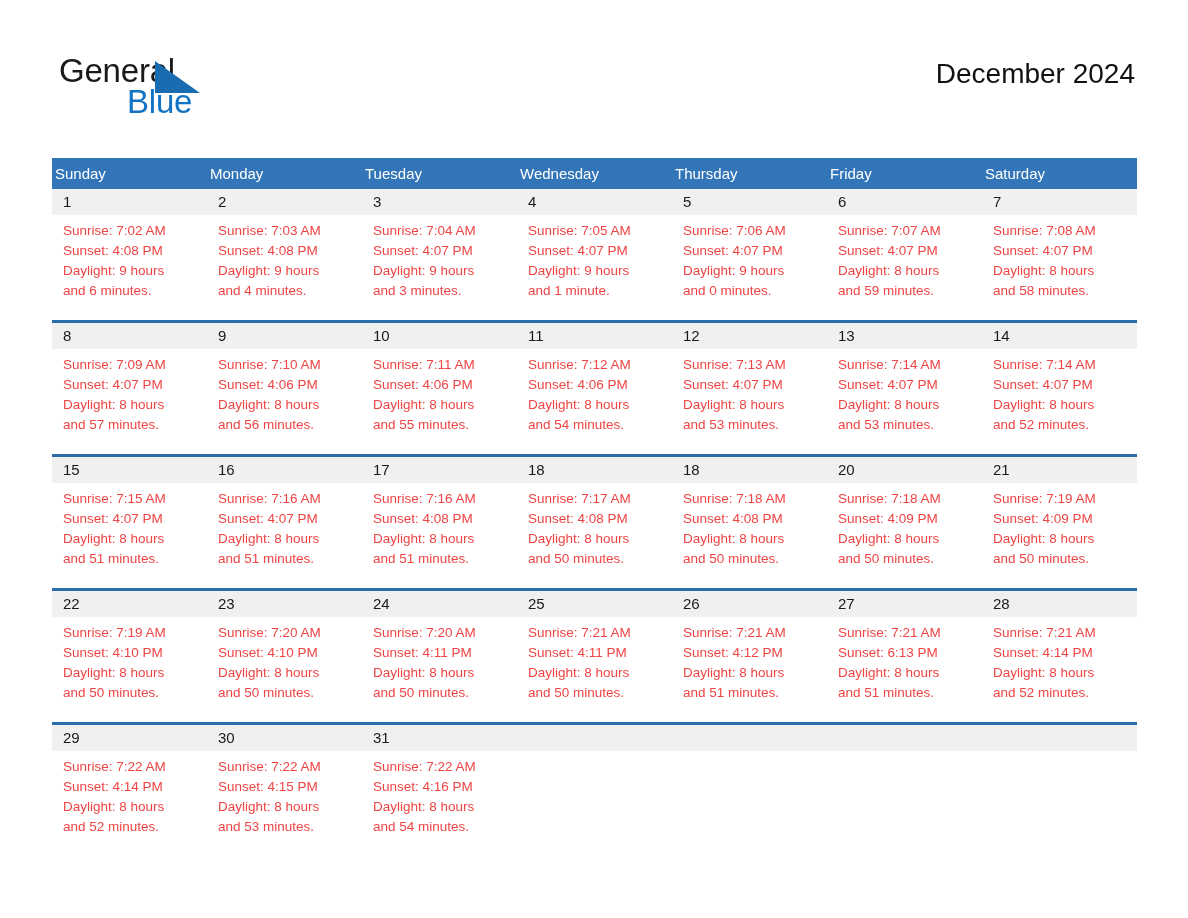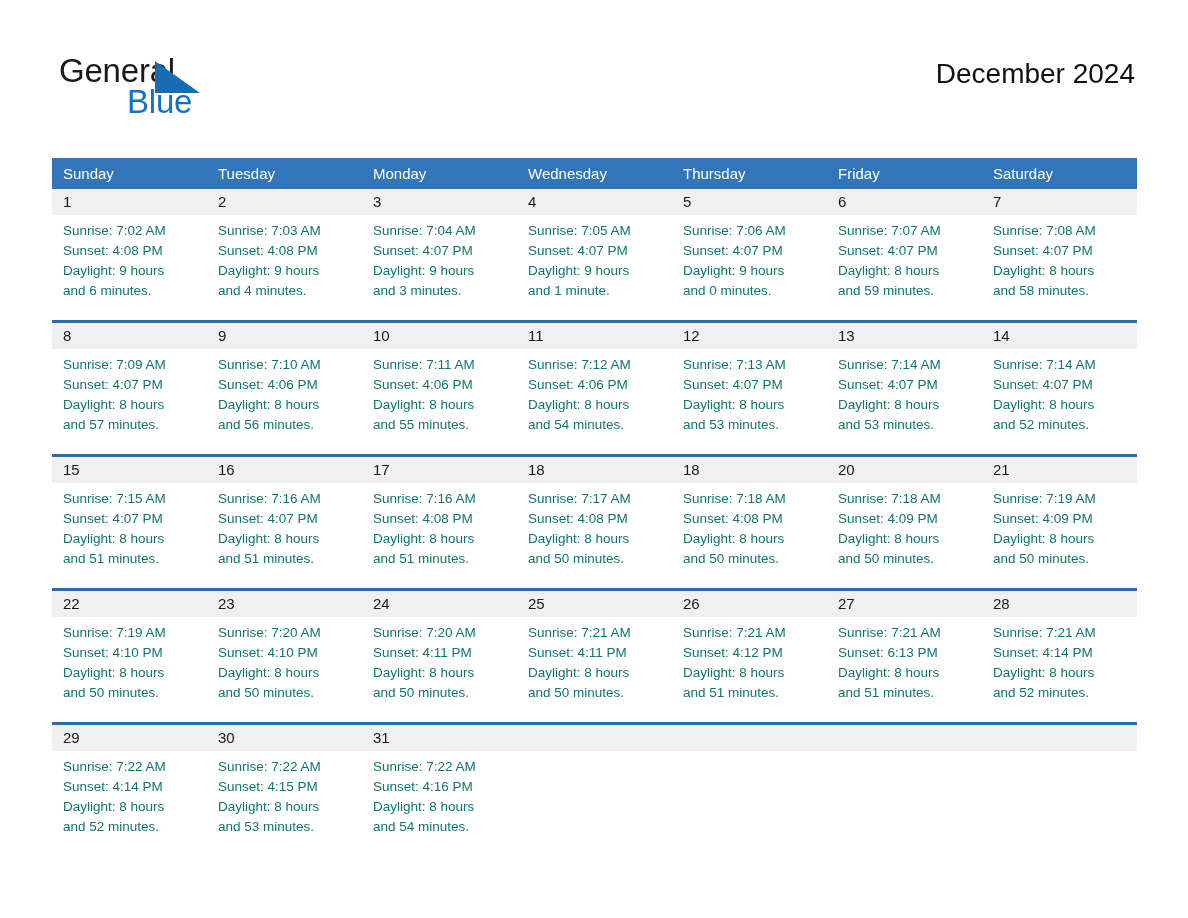--- a/index.html
+++ b/index.html
@@ -97,21 +97,21 @@
   .dow-row {
     display: flex;
     background: #3275b8;
     height: 31px;
   }
   .dow-cell {
     flex: 1 1 0;
     color: #ffffff;
     font-size: 15px;
     line-height: 31px;
-    padding-left: 11px;
+    padding-left: 3px;
     box-sizing: border-box;
     white-space: nowrap;
   }
 
   .week {
     position: relative;
   }
   .week-rule {
     height: 3px;
     background: #2b6cab;
@@ -134,21 +134,21 @@
     display: flex;
     background: #ffffff;
     height: 105px;
   }
   .info-cell {
     flex: 1 1 0;
     padding: 6px 11px 0 11px;
     box-sizing: border-box;
     font-size: 13.5px;
     line-height: 20px;
-    color: #0f766e;
+    color: #ef4444;
   }
   .info-line {
     white-space: nowrap;
   }
   .week-last .info-row {
     height: 100px;
   }
 </style>
 </head>
 <body>
@@ -164,22 +164,22 @@
     </div>
 
     <div class="title">December 2024</div>
 
   </div>
 
   <div class="calendar">
 
     <div class="dow-row">
       <div class="dow-cell">Sunday</div>
+      <div class="dow-cell">Monday</div>
       <div class="dow-cell">Tuesday</div>
-      <div class="dow-cell">Monday</div>
       <div class="dow-cell">Wednesday</div>
       <div class="dow-cell">Thursday</div>
       <div class="dow-cell">Friday</div>
       <div class="dow-cell">Saturday</div>
     </div>
 
     <div class="week">
       <div class="daynum-row">
         <div class="daynum-cell">1</div>
         <div class="daynum-cell">2</div>

